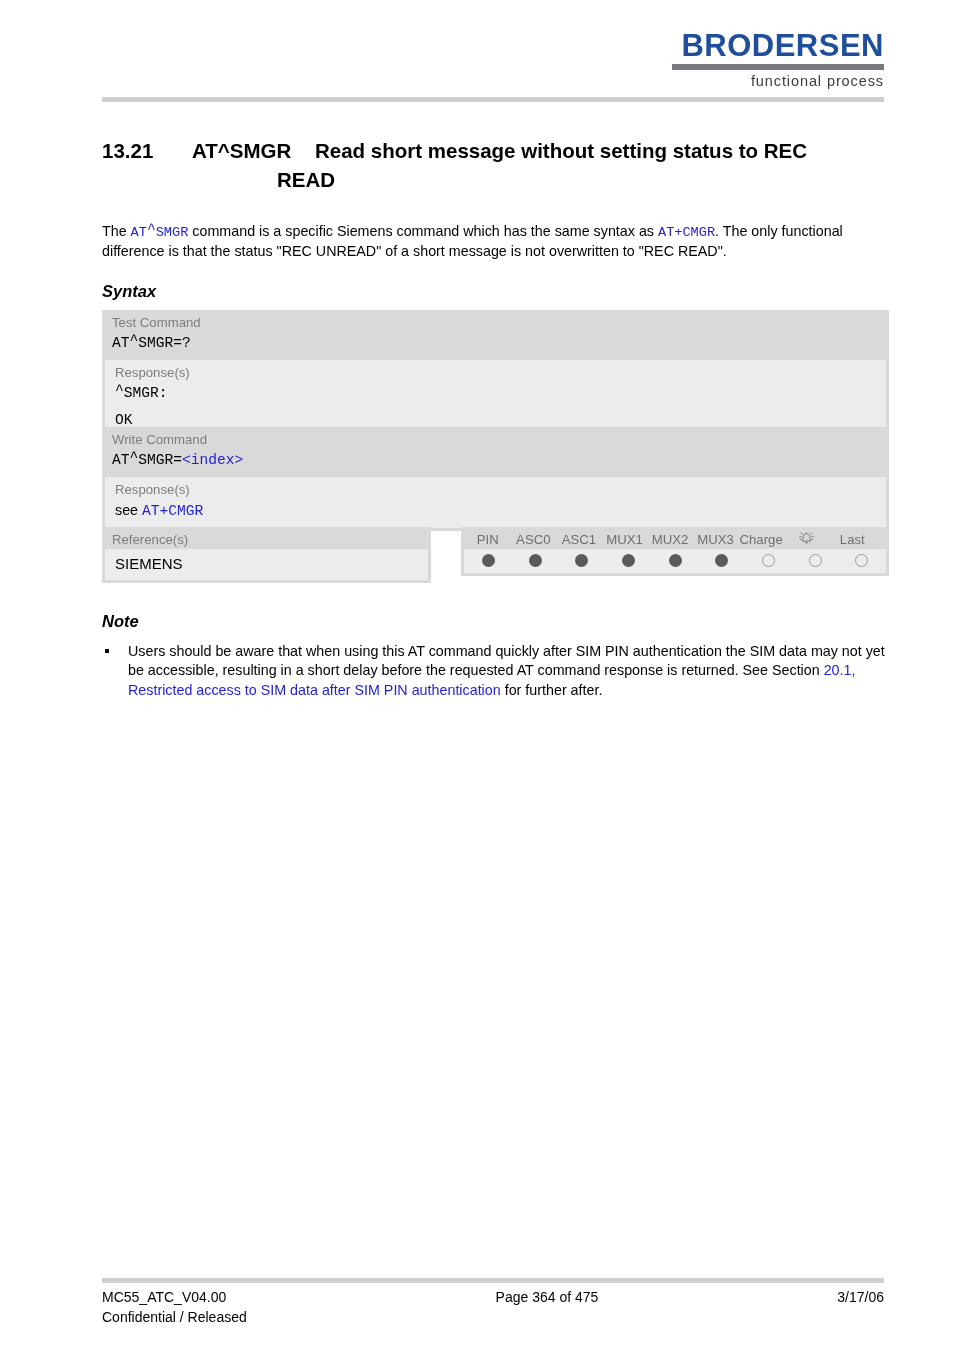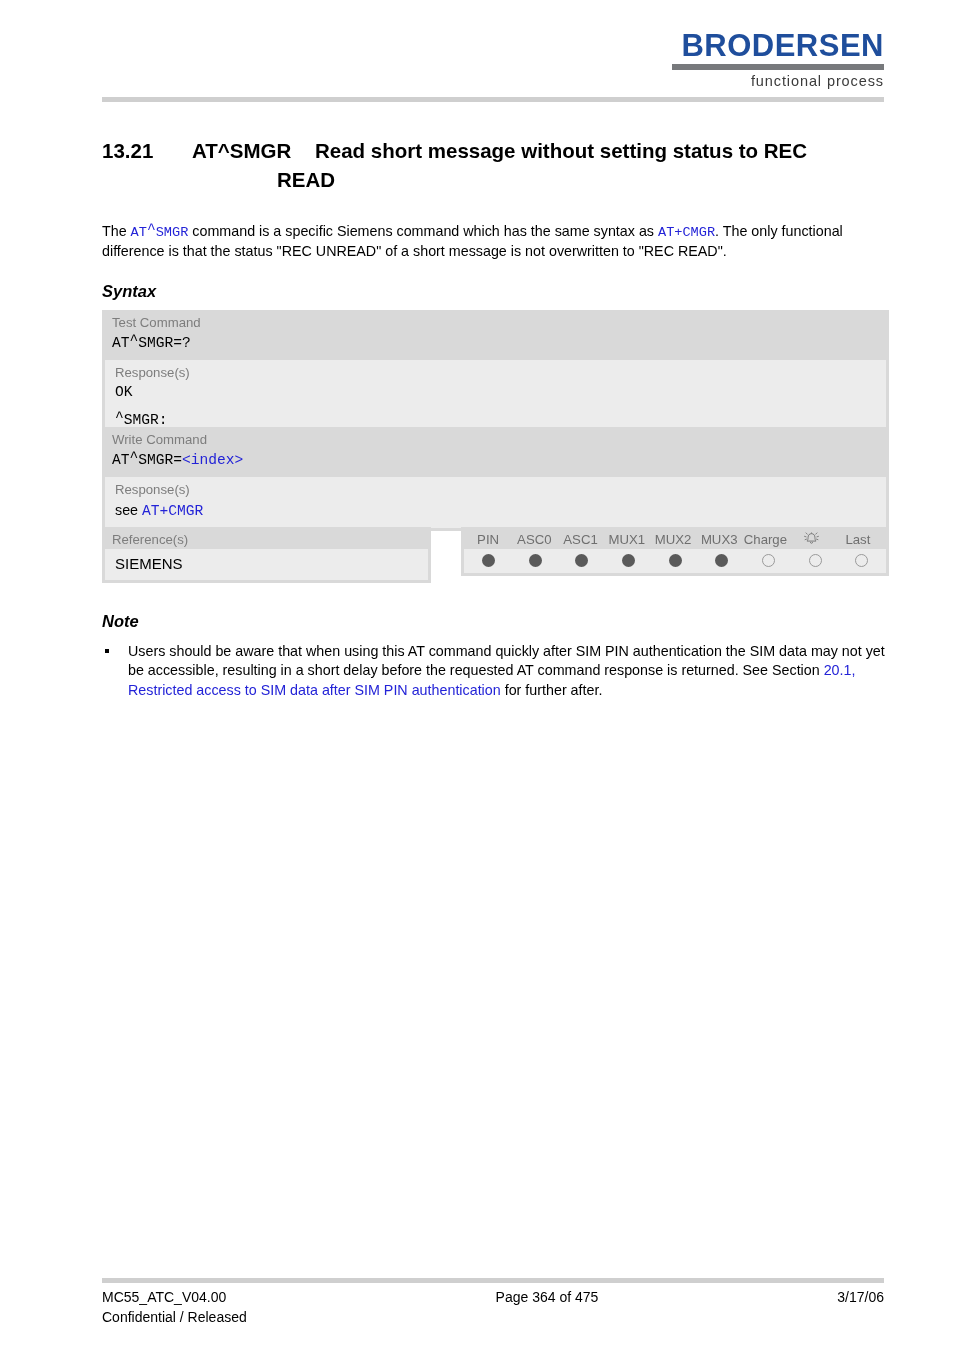--- a/index.html
+++ b/index.html
@@ -163,21 +163,21 @@
   .cap-table {
     position: absolute;
     left: 445px;
     top: 527px;
     width: 428px;
     background: #d9d9d9;
     box-sizing: border-box;
   }
   .cap-head {
     display: flex;
-    padding: 4px 8px 1px 4px;
+    padding: 4px 14px 1px 4px;
   }
   .cap-head > div {
     flex: 1 1 0;
     text-align: center;
     font-size: 13.2px;
     color: #6f6f6f;
     line-height: 17px;
     white-space: nowrap;
   }
   .cap-body {
@@ -280,22 +280,22 @@
 
   <div class="intro"><span>The </span><span class="mono-lnk">AT<span class="sup-caret">^</span>SMGR</span><span> command is a specific Siemens command which has the same syntax as </span><span class="mono-lnk">AT+CMGR</span><span>. The only functional difference is that the status "REC UNREAD" of a short message is not overwritten to "REC READ".</span></div>
 
   <div class="sec-label" id="syntax-label">Syntax</div>
 
   <div class="syn-block" id="block-test">
     <div class="syn-row-label">Test Command</div>
     <div class="syn-row-code">AT<span class="sup-caret">^</span>SMGR=?</div>
     <div class="syn-resp">
       <div class="syn-row-label">Response(s)</div>
+      <div class="syn-row-code"><span class="sup-caret">^</span>SMGR:</div>
       <div class="syn-row-code" style="padding-top:0">OK</div>
-      <div class="syn-row-code"><span class="sup-caret">^</span>SMGR:</div>
     </div>
   </div>
 
   <div class="syn-block" id="block-write">
     <div class="syn-row-label">Write Command</div>
     <div class="syn-row-code"><span>AT<span class="sup-caret">^</span>SMGR=</span><span class="lnk">&lt;index&gt;</span></div>
     <div class="syn-resp">
       <div class="syn-row-label">Response(s)</div>
       <div class="syn-row-code" style="font-family:'Liberation Sans',sans-serif;font-size:14.3px"><span>see </span><span class="mono-lnk" style="font-size:14.6px">AT+CMGR</span></div>
     </div>

